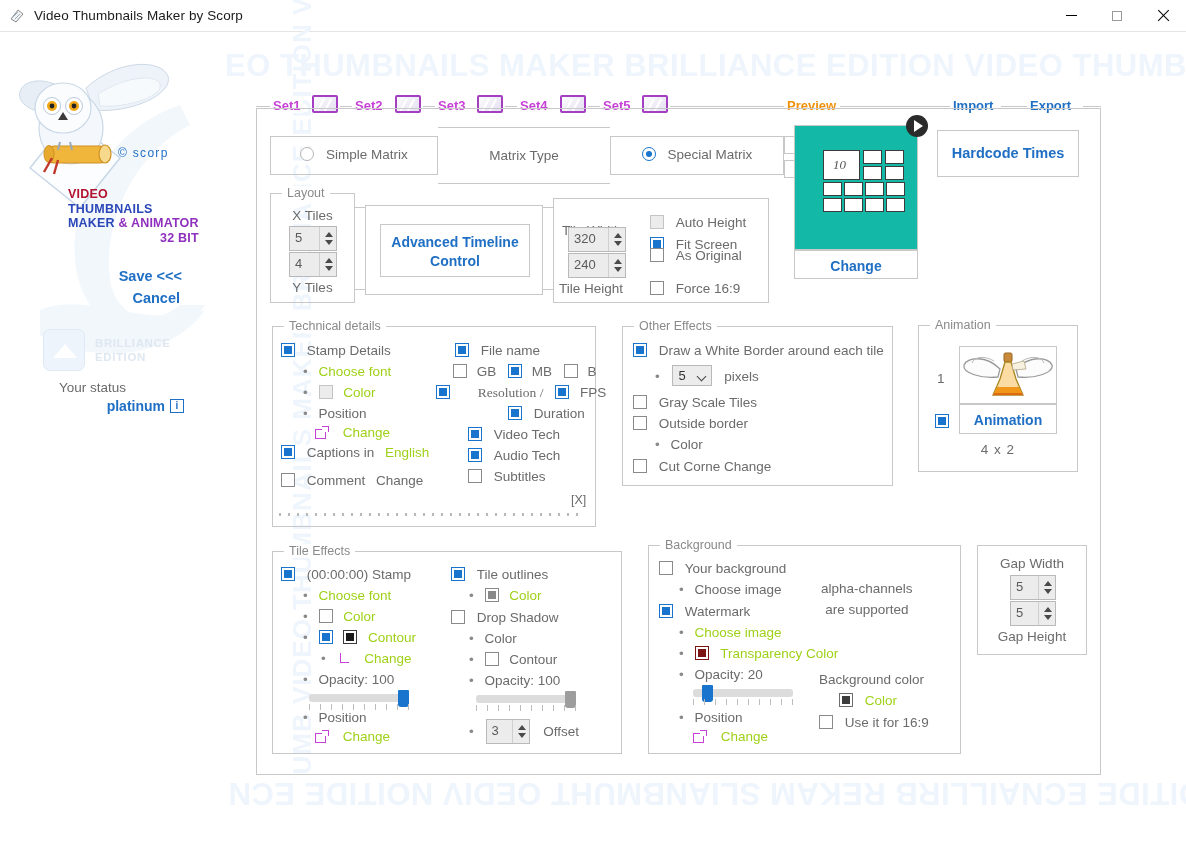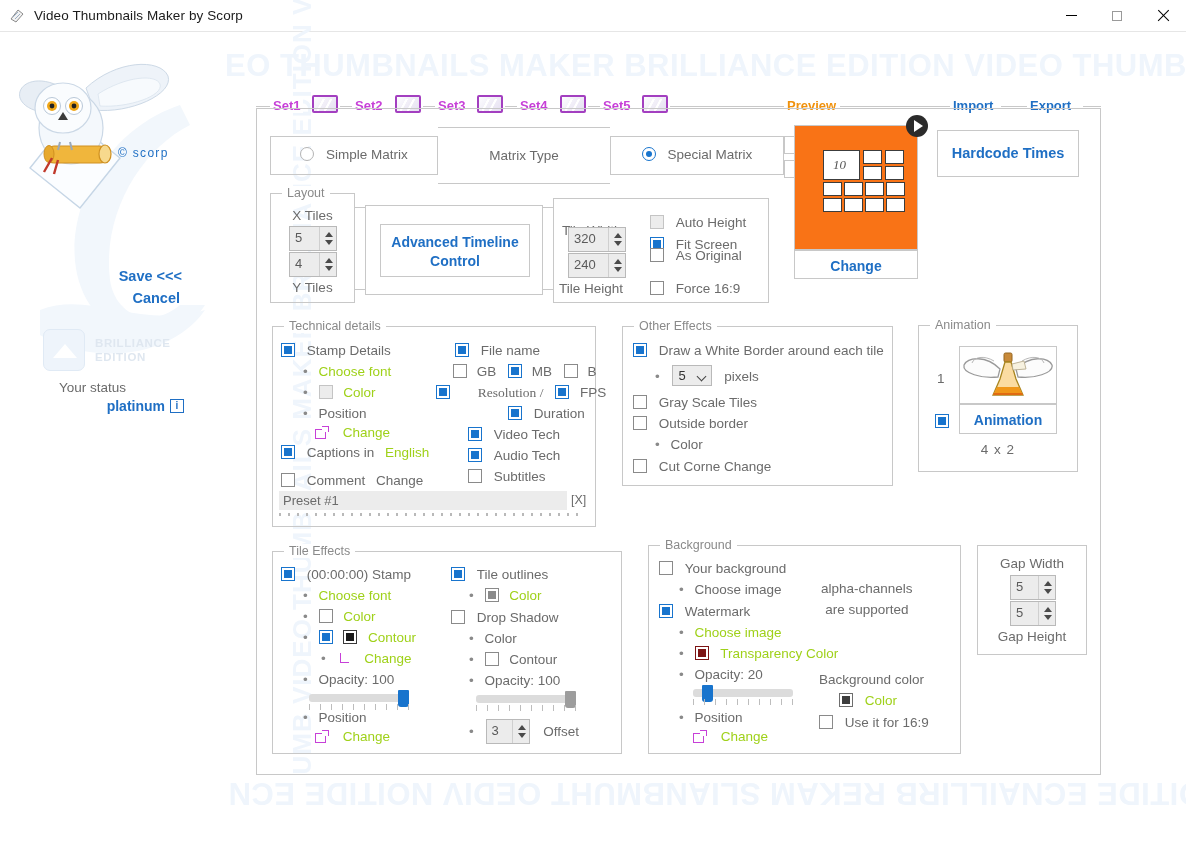--- a/index.html
+++ b/index.html
@@ -245,20 +245,26 @@
 
       <rect x="40" y="96" width="58" height="17" rx="6" fill="#f0b63c" stroke="#cf9020" stroke-width="1.2"></rect>
       <ellipse cx="97" cy="104" rx="6" ry="9" fill="#f7d98d" stroke="#cf9020" stroke-width="1.2"></ellipse>
       <ellipse cx="41" cy="104" rx="5" ry="8.5" fill="#e7a92e" stroke="#cf9020" stroke-width="1"></ellipse>
       <path d="M44 108 L36 122 M50 110 L46 124" stroke="#c0392b" stroke-width="2.4" fill="none"></path>
 
       <path d="M52 92 L50 100 M62 92 L64 100" stroke="#9aa8b8" stroke-width="2"></path>
     </svg>
   </div>
   <div class="scorp">© scorp</div>
+  <div class="brandtext">
+    <span class="bt-video">VIDEO</span><br>
+    <span class="bt-thumb">THUMBNAILS</span><br>
+    <span class="bt-maker">MAKER </span><span class="bt-anim">&amp; ANIMATOR</span>
+    <span class="bt-bit">32 BIT</span>
+  </div>
   <div class="save-link">Save &lt;&lt;&lt;</div>
   <div class="cancel-link">Cancel</div>
   <div class="be-badge">
       <div class="tri"></div>
     </div>
   <div class="be-text">
     <span>BRILLIANCE</span><br>
     <span>EDITION</span>
   </div>
   <div class="status-lbl">Your status</div>
@@ -302,21 +308,21 @@
 <div class="row" style="left:438px;top:148px;width:172px;text-align:center;">Matrix Type</div>
 <div class="plainbox" style="left:610px;top:136px;width:174px;height:39px;">
   <div class="row" style="left:0;top:10px;width:100%;text-align:center;">
     <span class="radio on"></span>
     <span class="txt" style="margin-left:8px;">Special Matrix</span>
   </div>
 </div>
 <div class="plainbox" style="left:784px;top:136px;width:10px;height:18px;border-right:none;"></div>
 <div class="plainbox" style="left:784px;top:160px;width:10px;height:18px;border-right:none;"></div>
 
-<div class="plainbox" style="left:794px;top:125px;width:124px;height:125px;background:#f97316;">
+<div class="plainbox" style="left:794px;top:125px;width:124px;height:125px;background:#14b8a6;">
   <div class="matrix-preview">
     <div class="mcell mbig">
       <div class="mnum">10</div>
     </div>
     <div class="mcell" style="left:40px;top:0;width:19px;height:14px;"></div>
     <div class="mcell" style="left:62px;top:0;width:19px;height:14px;"></div>
     <div class="mcell" style="left:40px;top:16px;width:19px;height:14px;"></div>
     <div class="mcell" style="left:62px;top:16px;width:19px;height:14px;"></div>
     <div class="mcell" style="left:0;top:32px;width:19px;height:14px;"></div>
     <div class="mcell" style="left:21px;top:32px;width:19px;height:14px;"></div>
@@ -428,23 +434,20 @@
   </div>
   <div class="row" style="left:8px;top:118px;">
     <span class="cb on"></span>
     <span class="txt" style="margin-left:8px;">Captions in</span>
     <span class="lnk" style="margin-left:7px;">English</span>
   </div>
   <div class="row" style="left:8px;top:146px;">
     <span class="cb"></span>
     <span class="txt" style="margin-left:8px;">Comment</span>
     <span class="txt" style="margin-left:7px;">Change</span>
-  </div>
-  <div class="preset-field">
-    <span class="pv">Preset #1</span>
   </div>
   <div class="preset-x">[X]</div>
   <div class="preset-dots"></div>
 
   <div class="row" style="left:182px;top:16px;">
     <span class="cb on"></span>
     <span class="txt" style="margin-left:8px;">File name</span>
   </div>
   <div class="row" style="left:180px;top:37px;">
     <span class="cb"></span>

